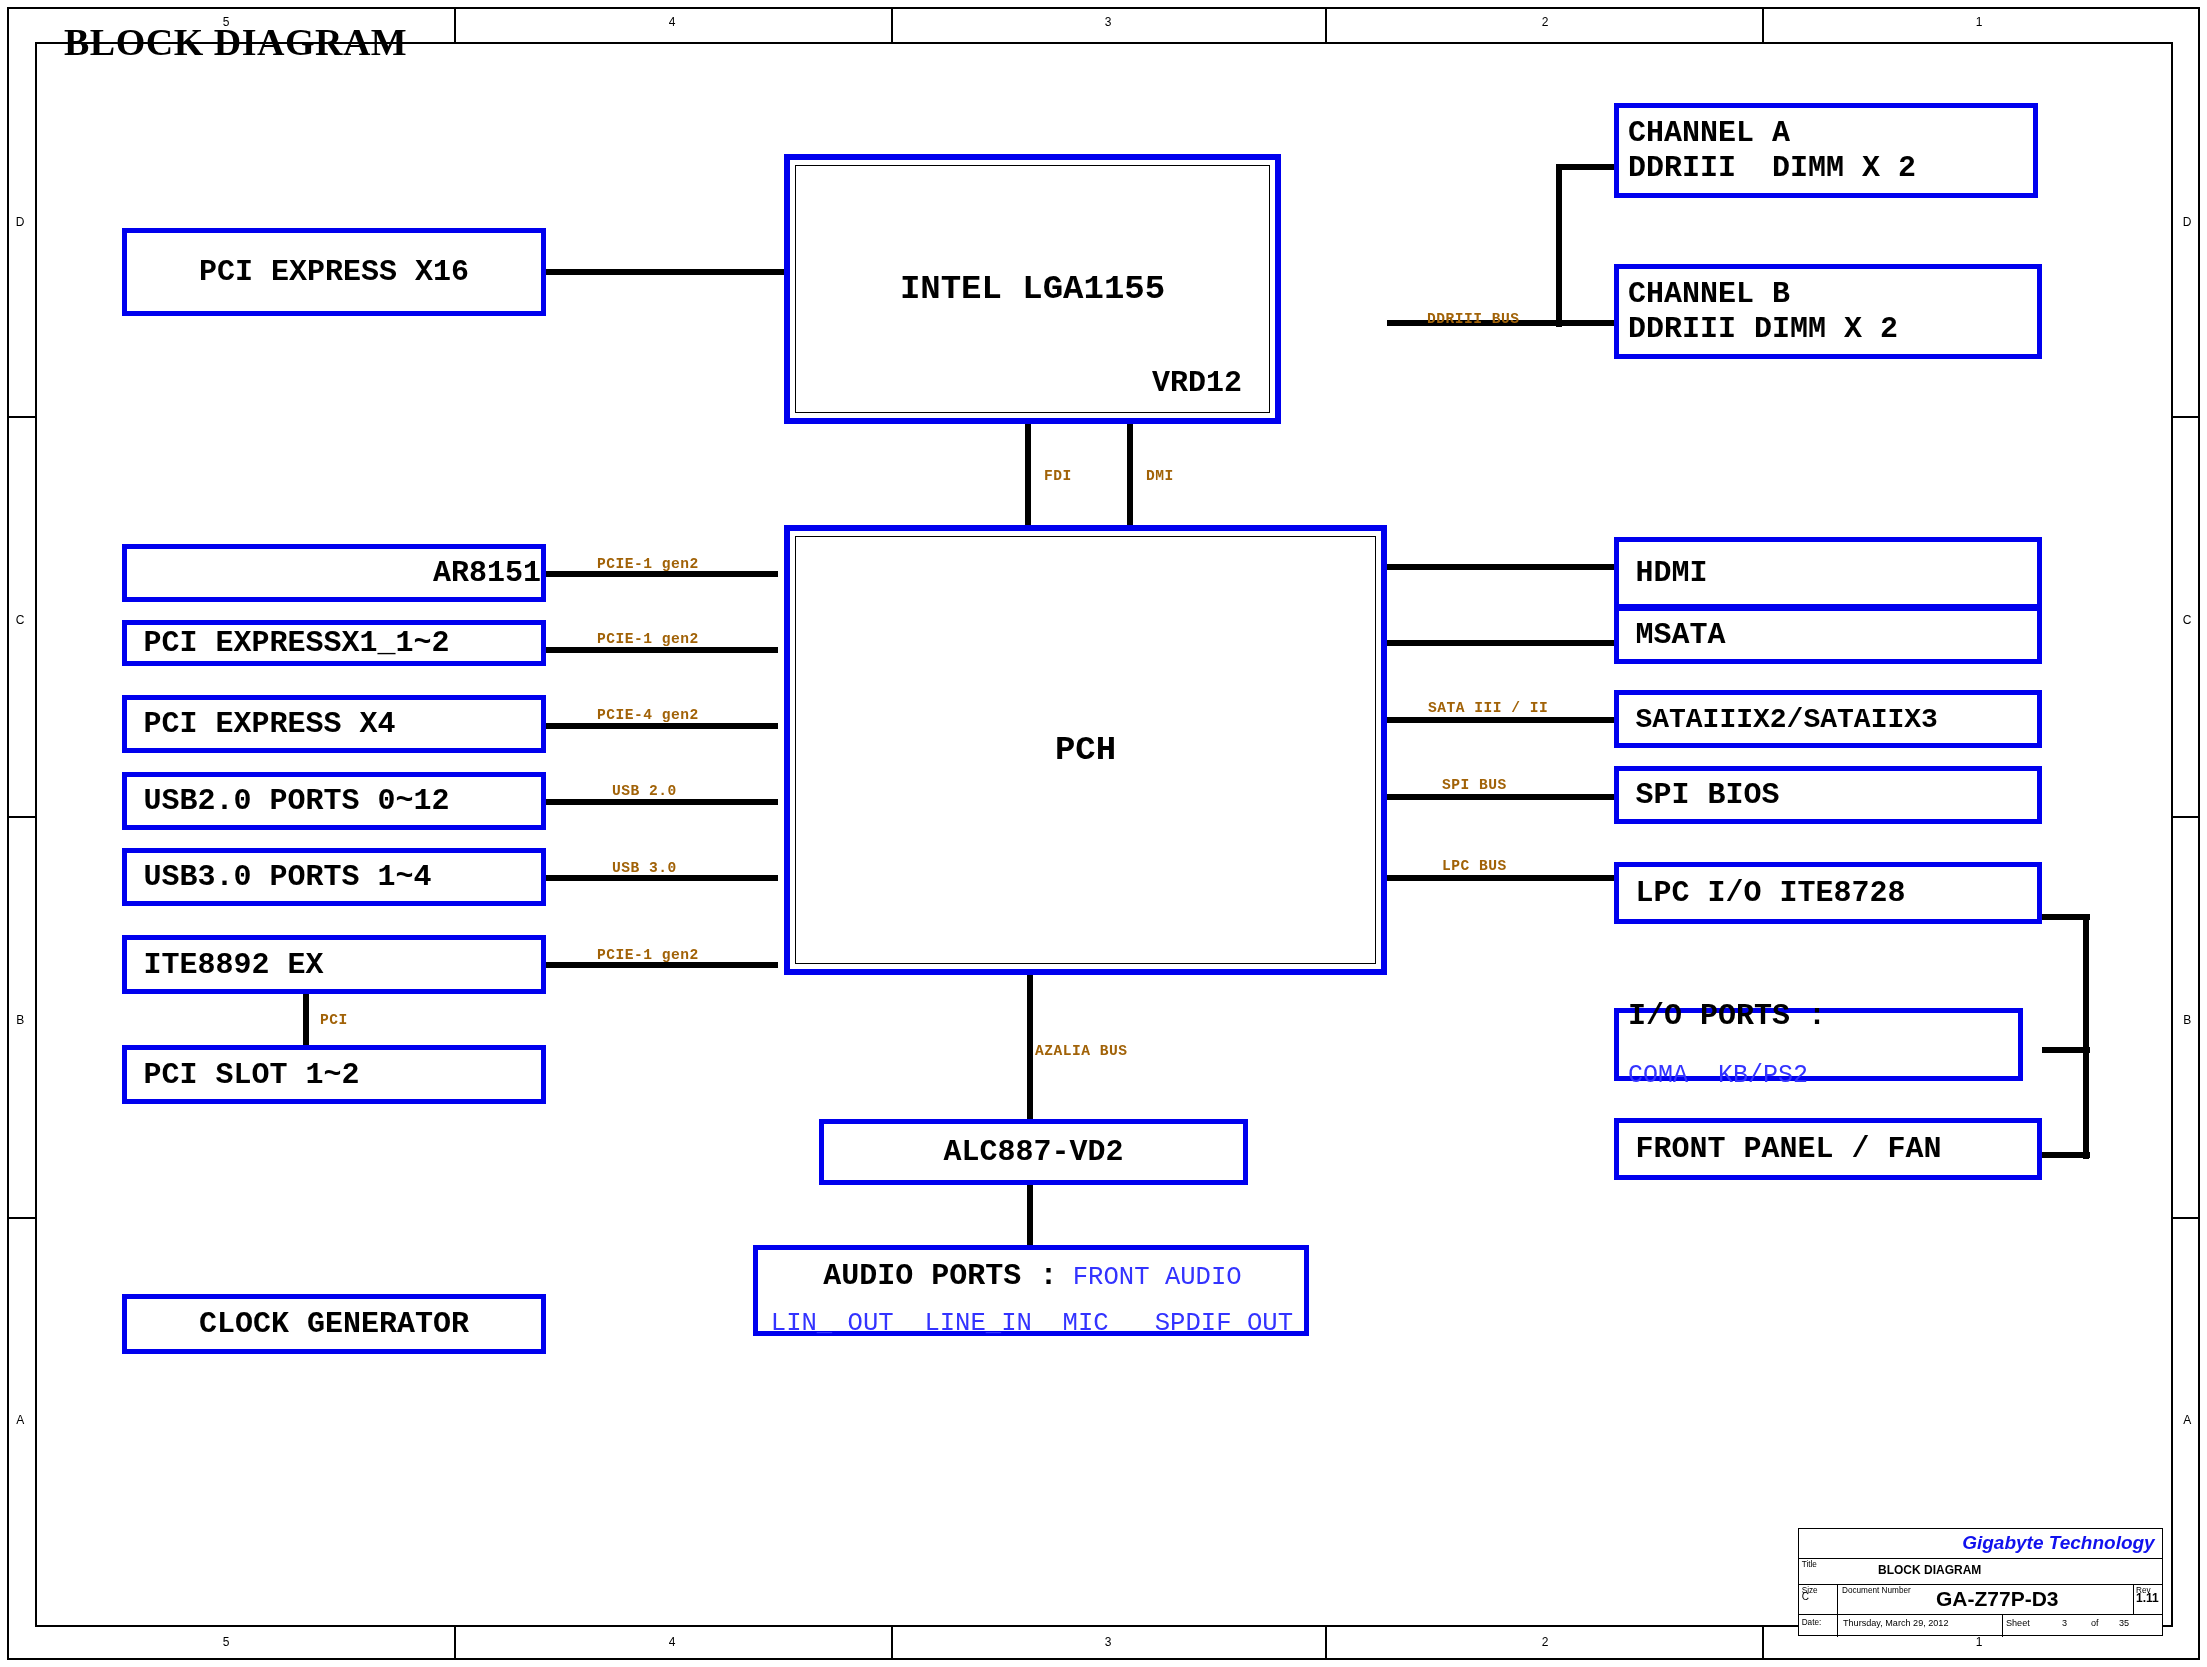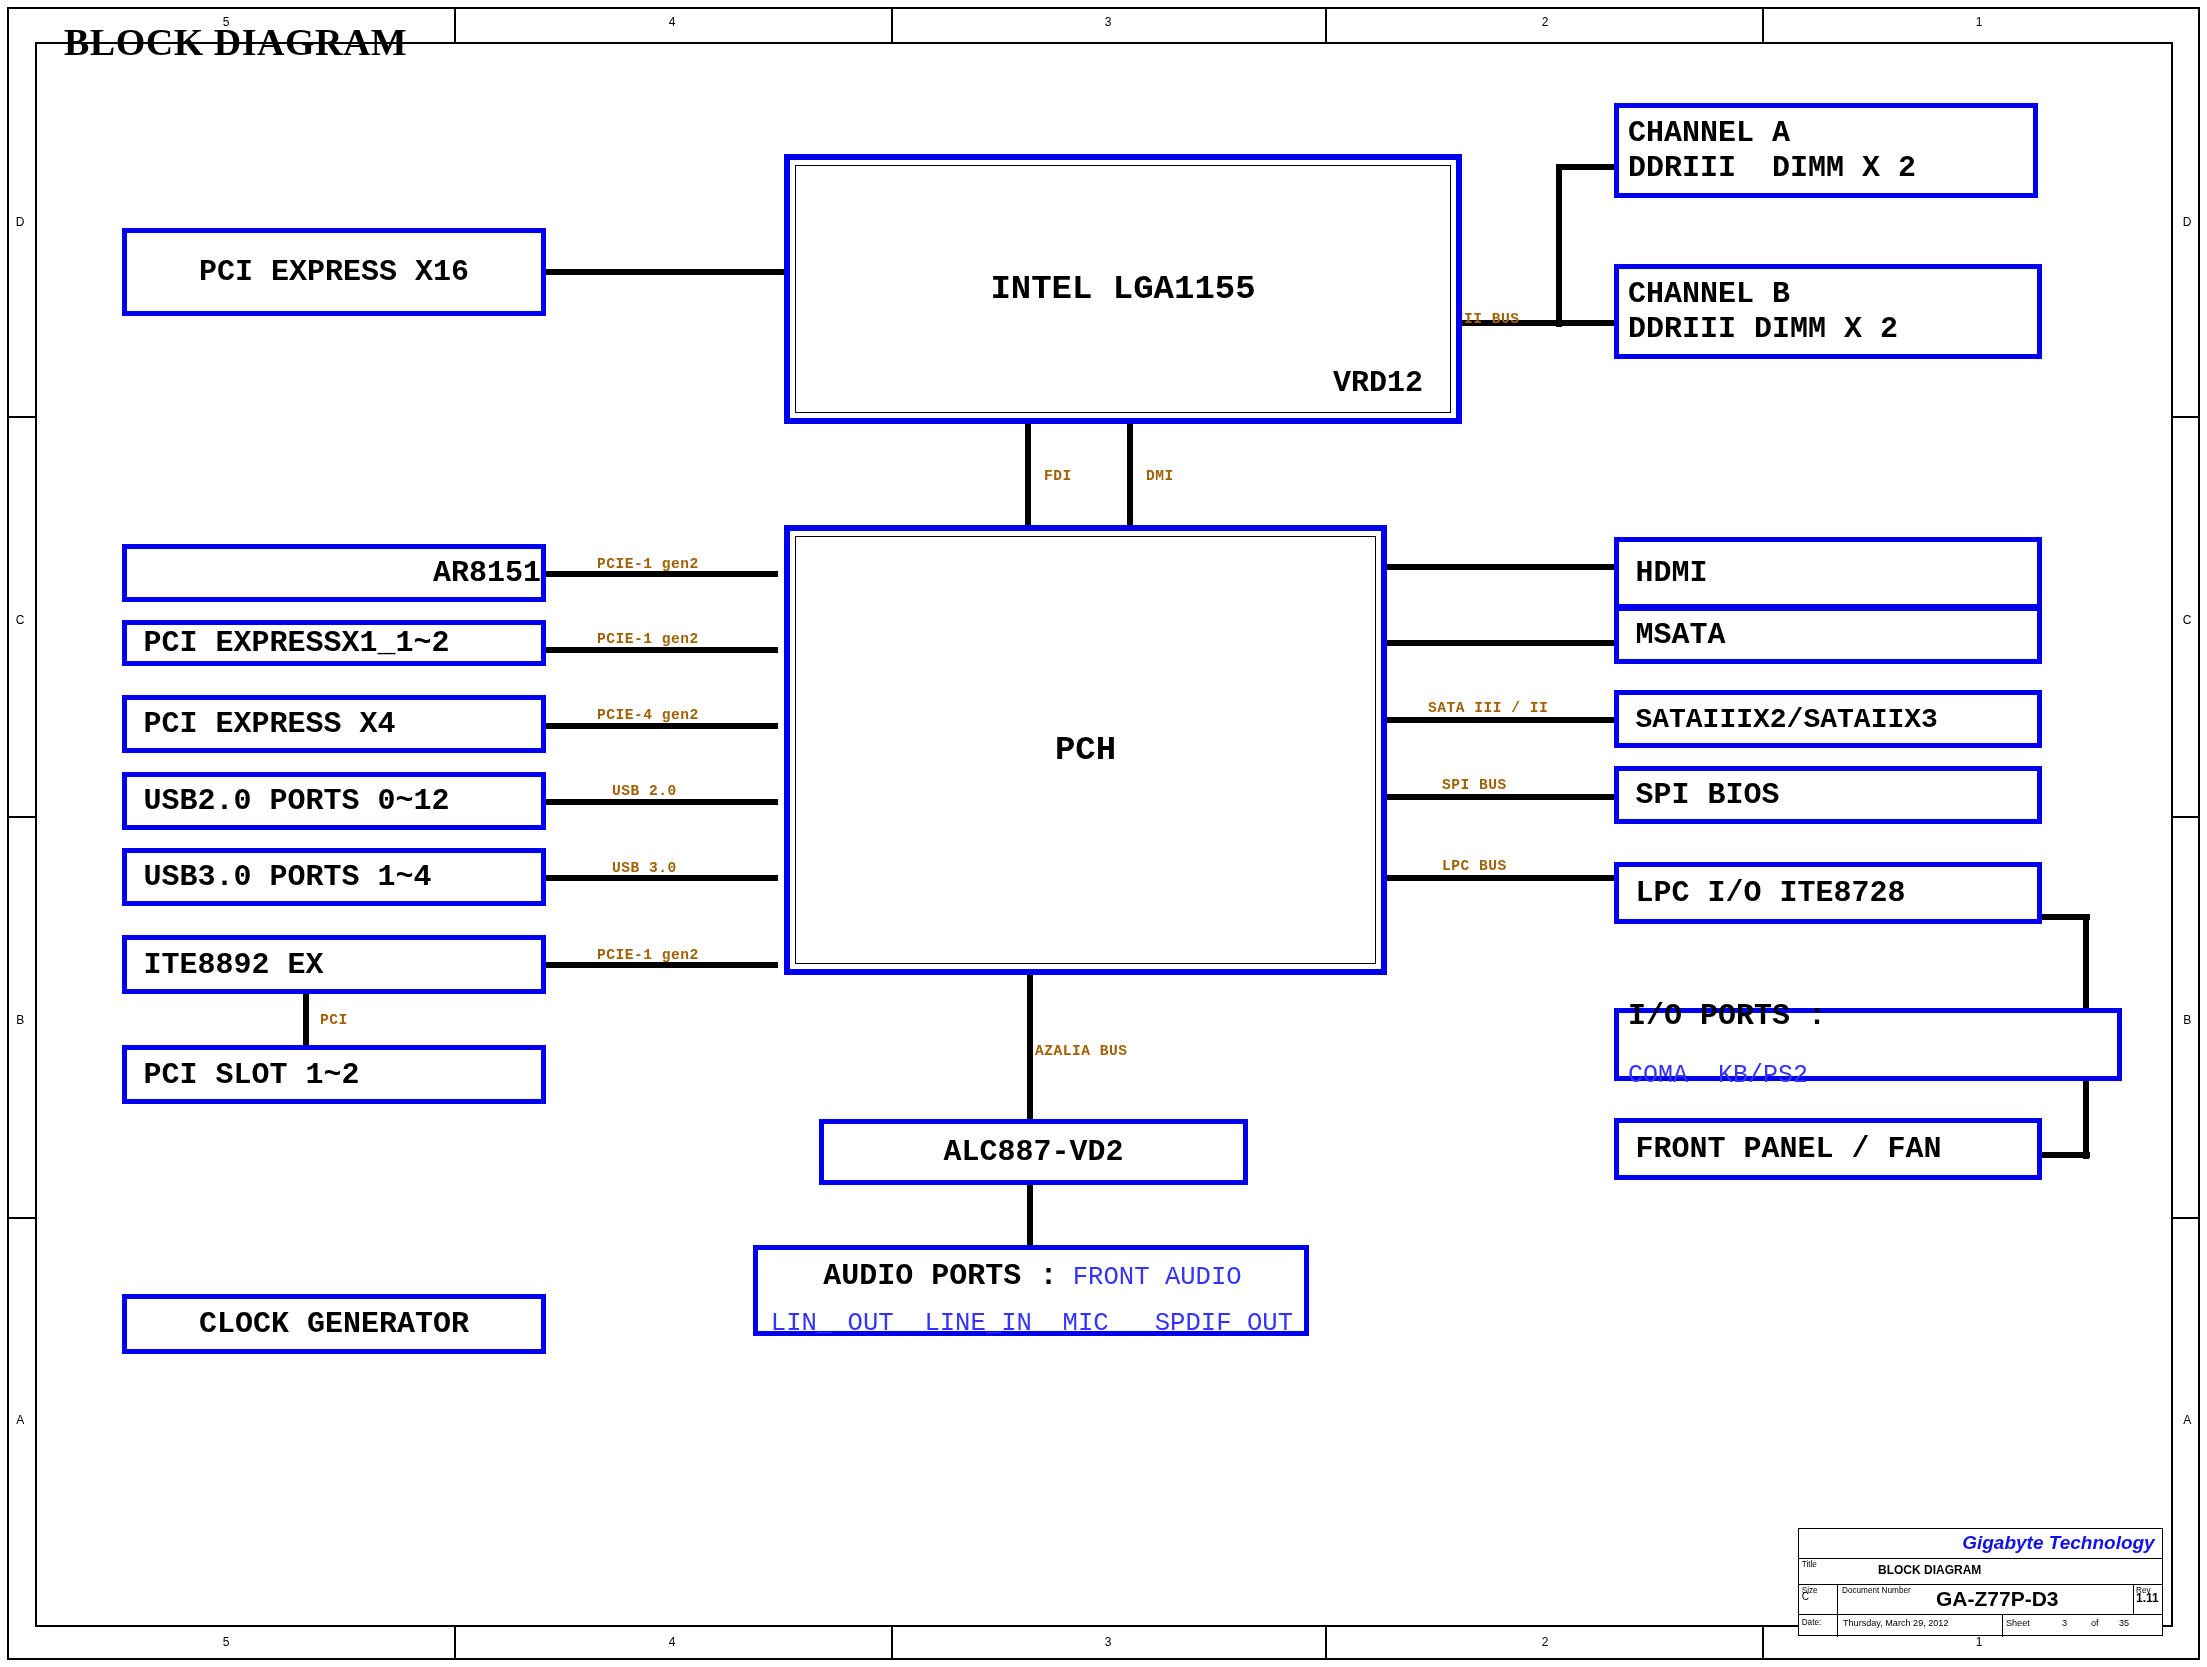--- a/index.html
+++ b/index.html
@@ -295,21 +295,21 @@
 
   <div class="wire" style="left:1027px; top:975px; width:6.4px; height:144px;"></div>
   <div class="wire-label" style="left:1035px; top:1043px;">AZALIA BUS</div>
 
   <div class="wire" style="left:1027px; top:1185px; width:6.4px; height:69px;"></div>
 
   <div class="blk center" style="left:122px; top:228px; width:424px; height:88px;">
     <span class="label">PCI EXPRESS X16</span>
   </div>
 
-  <div class="chip" style="left:784px; top:154px; width:678px; height:270px;text-decoration:underline;">
+  <div class="chip" style="left:784px; top:154px; width:497px; height:270px;text-decoration:underline;">
     <div class="chip-inner">
       <div class="chip-name">INTEL LGA1155</div>
       <div class="chip-sub">VRD12</div>
     </div>
   </div>
 
   <div class="blk stack" style="left:1614px; top:103px; width:424px; height:95px;">
     <span class="label">CHANNEL A</span>
     <span class="label">DDRIII  DIMM X 2</span>
   </div>
@@ -370,21 +370,21 @@
   </div>
 
   <div class="blk pad-left" style="left:1614px; top:766px; width:428px; height:58px;">
     <span class="label">SPI BIOS</span>
   </div>
 
   <div class="blk pad-left" style="left:1614px; top:862px; width:428px; height:62px;">
     <span class="label">LPC I/O ITE8728</span>
   </div>
 
-  <div class="blk stack" style="left:1614px; top:1008px; width:508px; height:73px;gap:28px;">
+  <div class="blk stack" style="left:1614px; top:1008px; width:409px; height:73px;gap:28px;">
     <span class="label">I/O PORTS :</span>
     <span class="sub-blue">COMA  KB/PS2</span>
   </div>
 
   <div class="blk pad-left" style="left:1614px; top:1118px; width:428px; height:62px;">
     <span class="label">FRONT PANEL / FAN</span>
   </div>
 
   <div class="blk center" style="left:819px; top:1119px; width:429px; height:66px;">
     <span class="label">ALC887-VD2</span>

